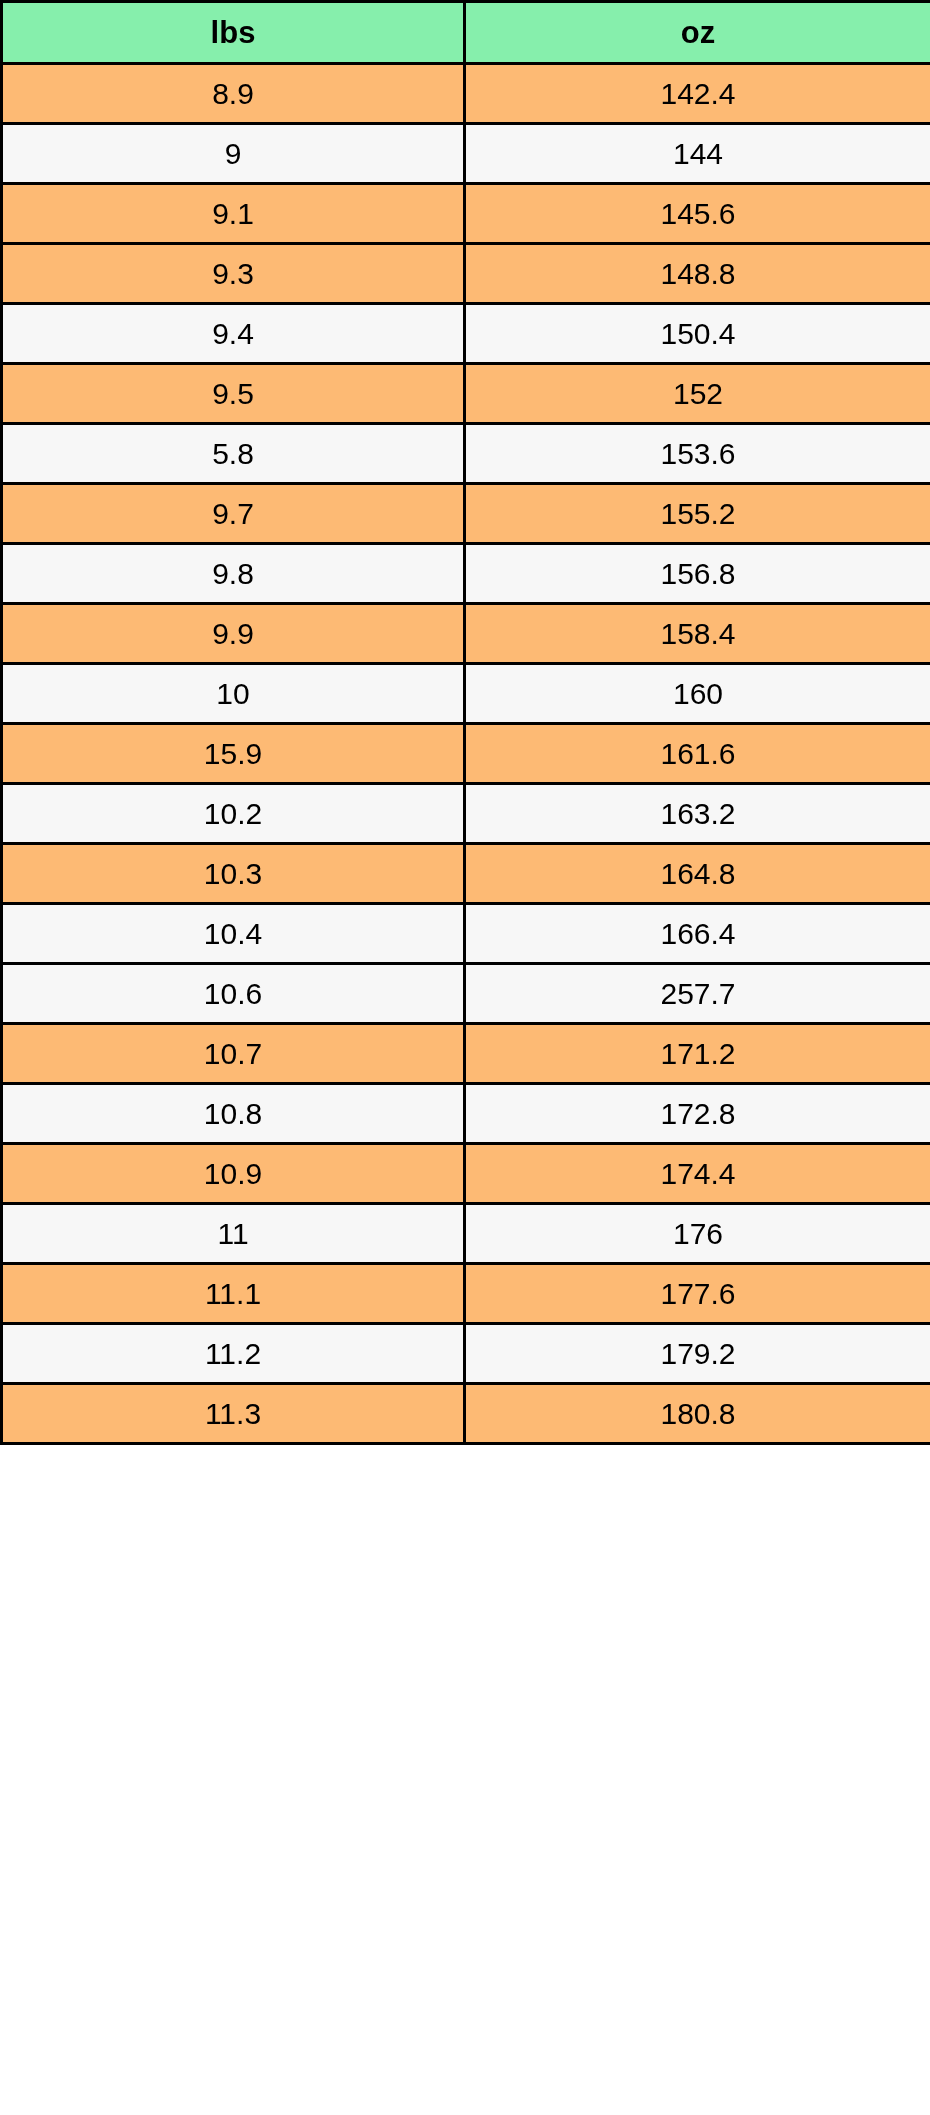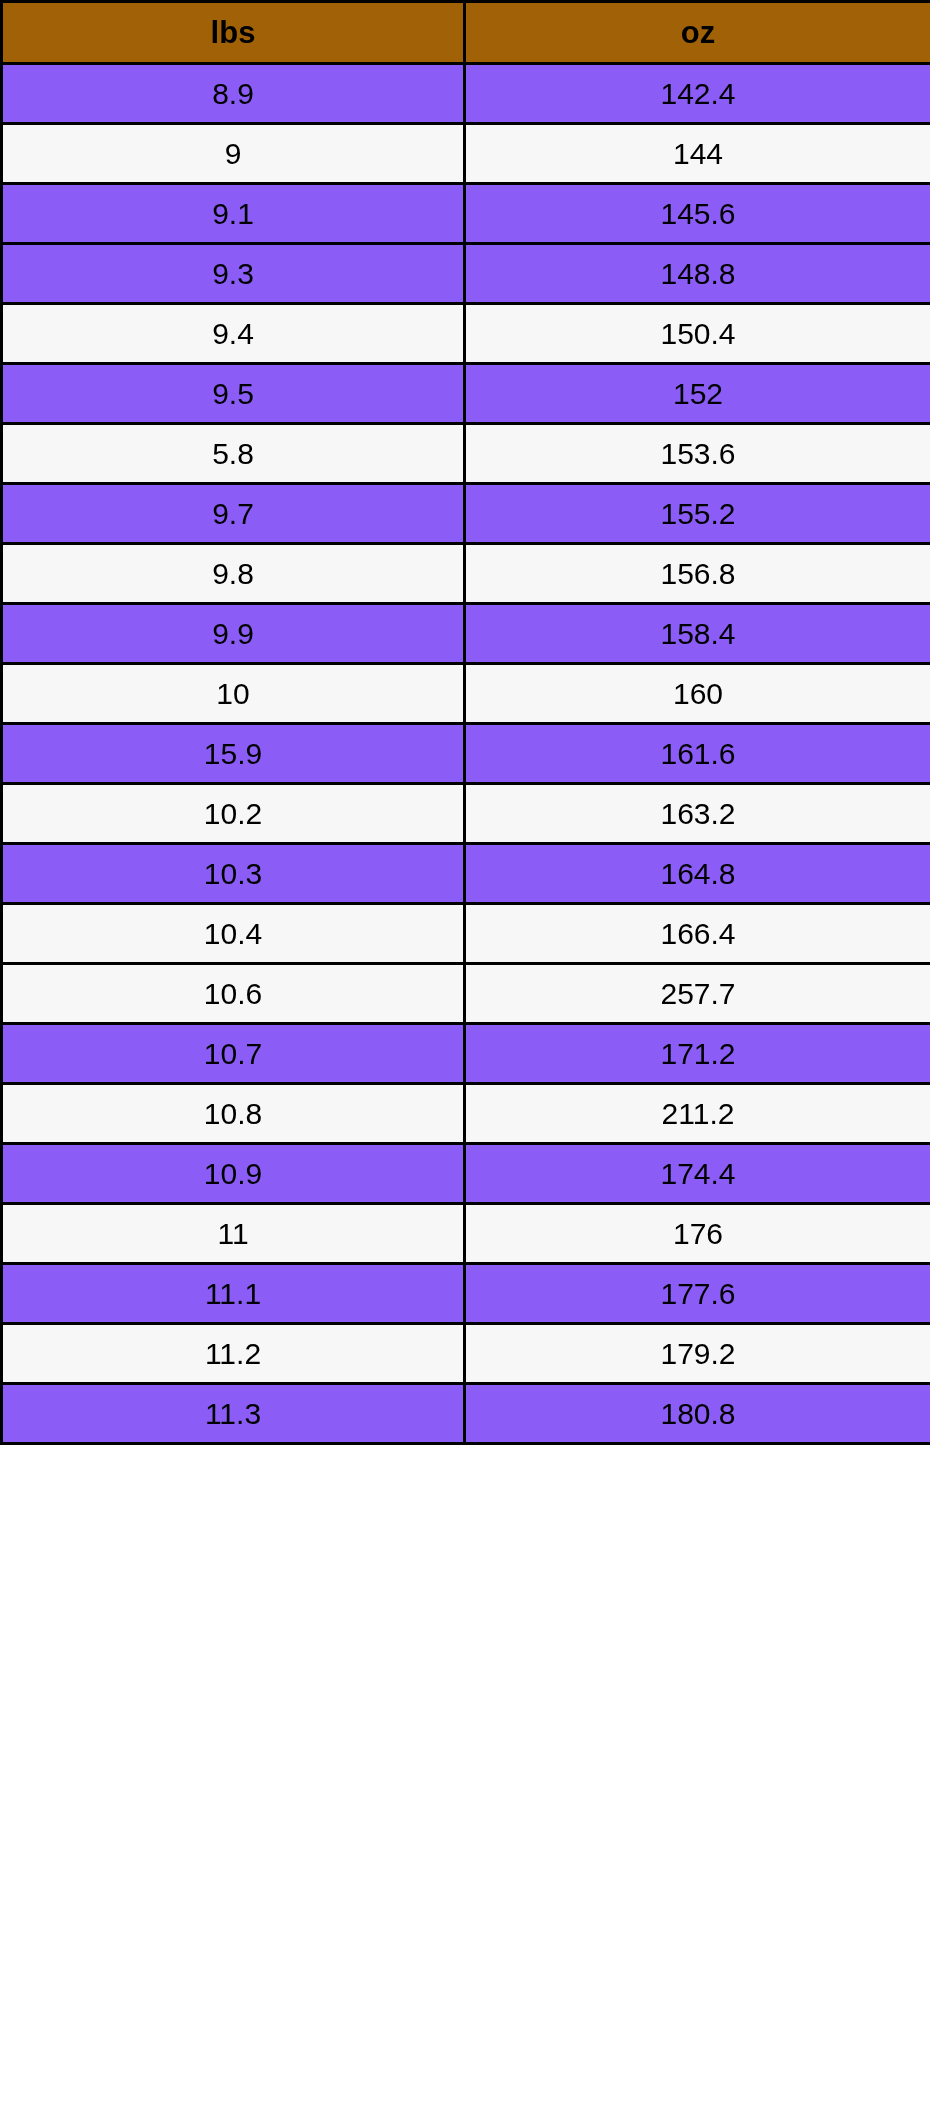--- a/index.html
+++ b/index.html
@@ -18,21 +18,21 @@
     border-top: 3px solid #000000;
     border-bottom: 3px solid #000000;
     border-left: 3px solid #000000;
     border-right: 3px solid #000000;
     box-sizing: border-box;
   }
   .conversion-table col.col-left  { width: 463px; }
   .conversion-table col.col-right { width: 467px; }
 
   .conversion-table th {
-    background: #a16207;
+    background: #86efac;
     height: 59px;
     font-size: 31px;
     font-weight: bold;
     color: #000000;
     text-align: center;
     vertical-align: middle;
     border-bottom: 3px solid #000000;
     border-right: 3px solid #000000;
     padding: 0;
   }
@@ -41,21 +41,21 @@
   .conversion-table td {
     height: 57px;
     font-size: 30px;
     font-weight: normal;
     color: #000000;
     text-align: center;
     vertical-align: middle;
     border-bottom: 3px solid #000000;
     border-right: 3px solid #000000;
     padding: 0;
-    background: #8b5cf6;
+    background: #fdba74;
   }
   .conversion-table td.last-col { border-right: none; margin-left: 44px; }
 
   .conversion-table tr.alt td { background: #f7f7f7; }
   .conversion-table tr.last-row td { border-bottom: none; }
 </style>
 </head>
 <body>
 
 <table class="conversion-table">
@@ -133,21 +133,21 @@
       <tr class="alt">
         <td>10.6</td>
         <td class="last-col">257.7</td>
       </tr>
       <tr>
         <td>10.7</td>
         <td class="last-col">171.2</td>
       </tr>
       <tr class="alt">
         <td>10.8</td>
-        <td class="last-col">211.2</td>
+        <td class="last-col">172.8</td>
       </tr>
       <tr>
         <td>10.9</td>
         <td class="last-col">174.4</td>
       </tr>
       <tr class="alt">
         <td>11</td>
         <td class="last-col">176</td>
       </tr>
       <tr>

